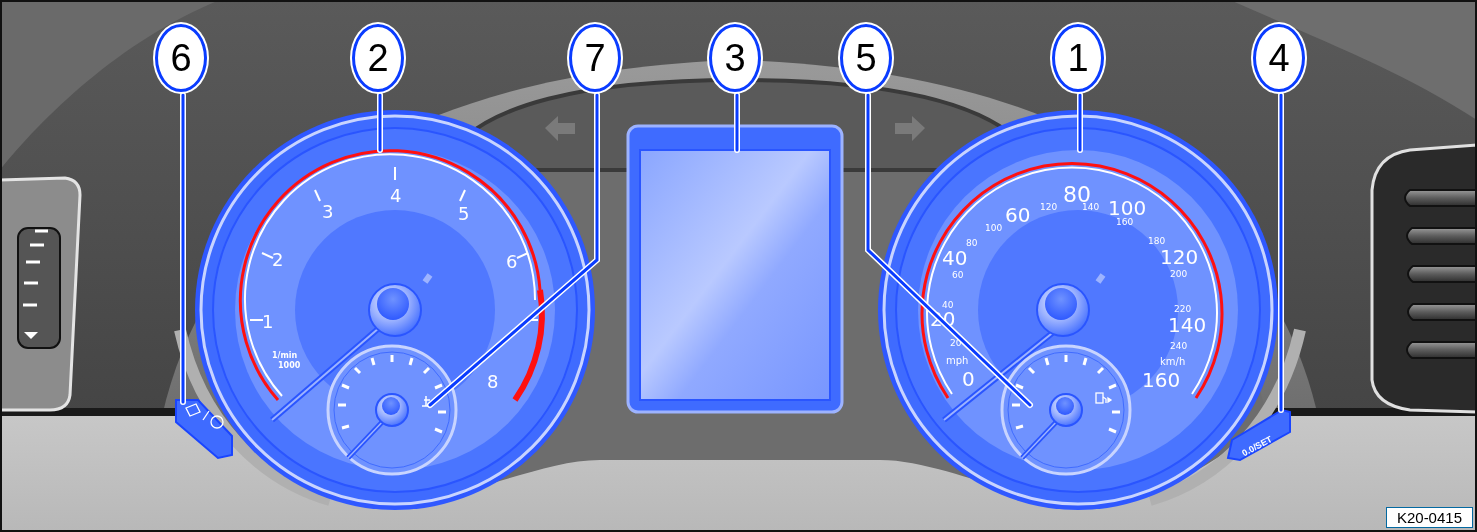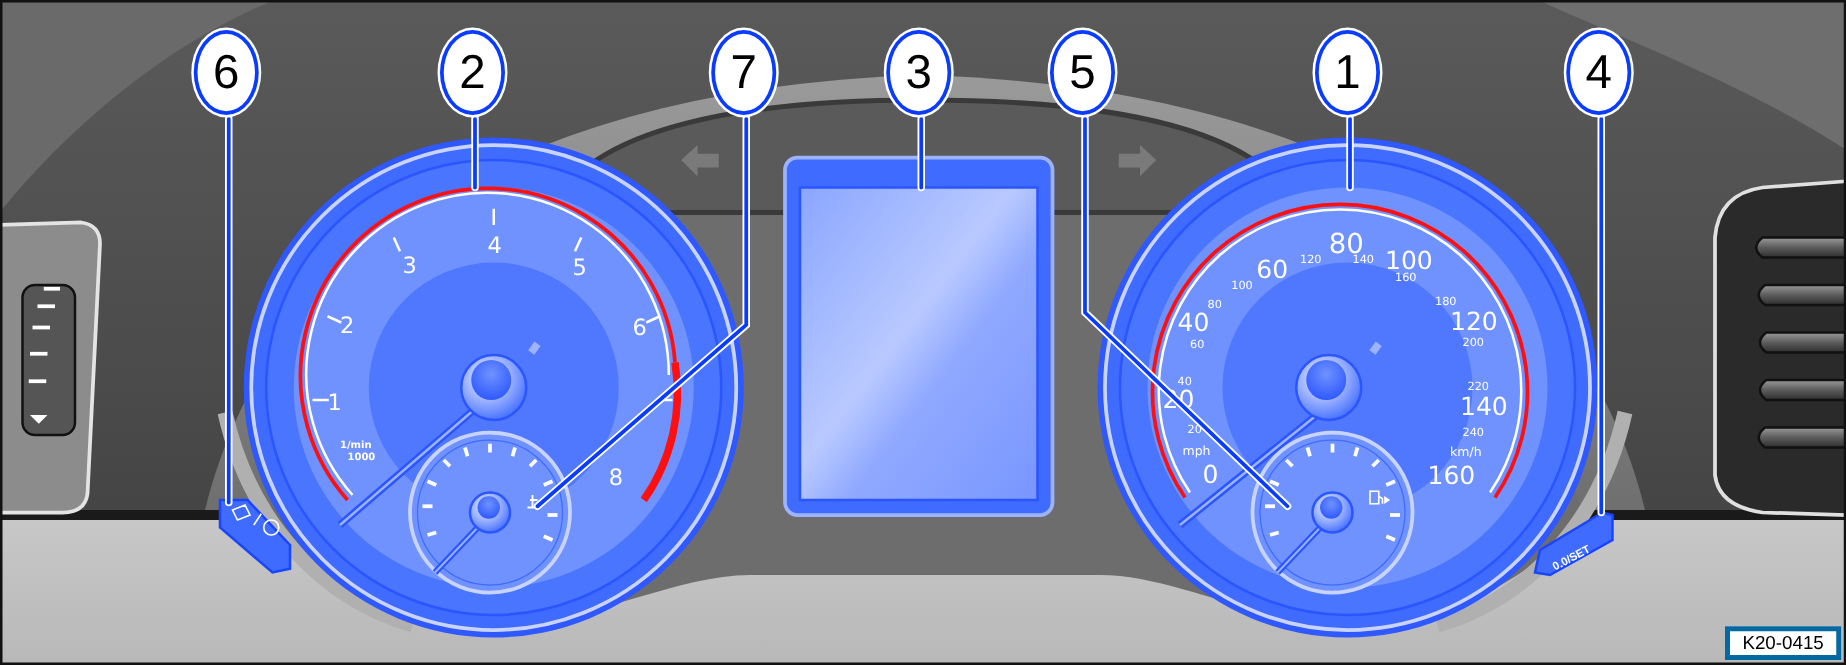--- a/index.html
+++ b/index.html
@@ -4,21 +4,21 @@
 <style>
   html,body{margin:0;padding:0;background:#fff;}
   body{width:1477px;height:532px;overflow:hidden;font-family:"Liberation Sans",sans-serif;}
   #stage{position:relative;width:1477px;height:532px;}
   #stage svg{position:absolute;left:0;top:0;}
   .callout{position:absolute;width:56px;height:70px;margin-left:-28px;}
   .callout .bubble{position:absolute;left:0;top:0;width:46px;height:62px;border-radius:50%;
     background:#fff;border:3px solid #0a3cff;box-shadow:0 0 0 2px #fff;
     display:flex;align-items:center;justify-content:center;
     font-family:"Liberation Sans",sans-serif;font-size:38px;color:#000;line-height:1;}
-  .figcode{position:absolute;right:4px;bottom:4px;background:#fff;border:4px solid #0369a1;
+  .figcode{position:absolute;right:4px;bottom:4px;background:#fff;border:1px solid #0369a1;
     padding:1px 10px;font-family:"Liberation Sans",sans-serif;font-size:15px;color:#000;text-align:center;}
   .btn-label{font-family:"Liberation Sans",sans-serif;font-weight:bold;}
   .dial-num{font-family:"DejaVu Sans",sans-serif;fill:#fff;}
 </style>
 </head>
 <body>
 
 <div id="stage">
 <svg width="1477" height="532" viewBox="0 0 1477 532">
   <defs>

